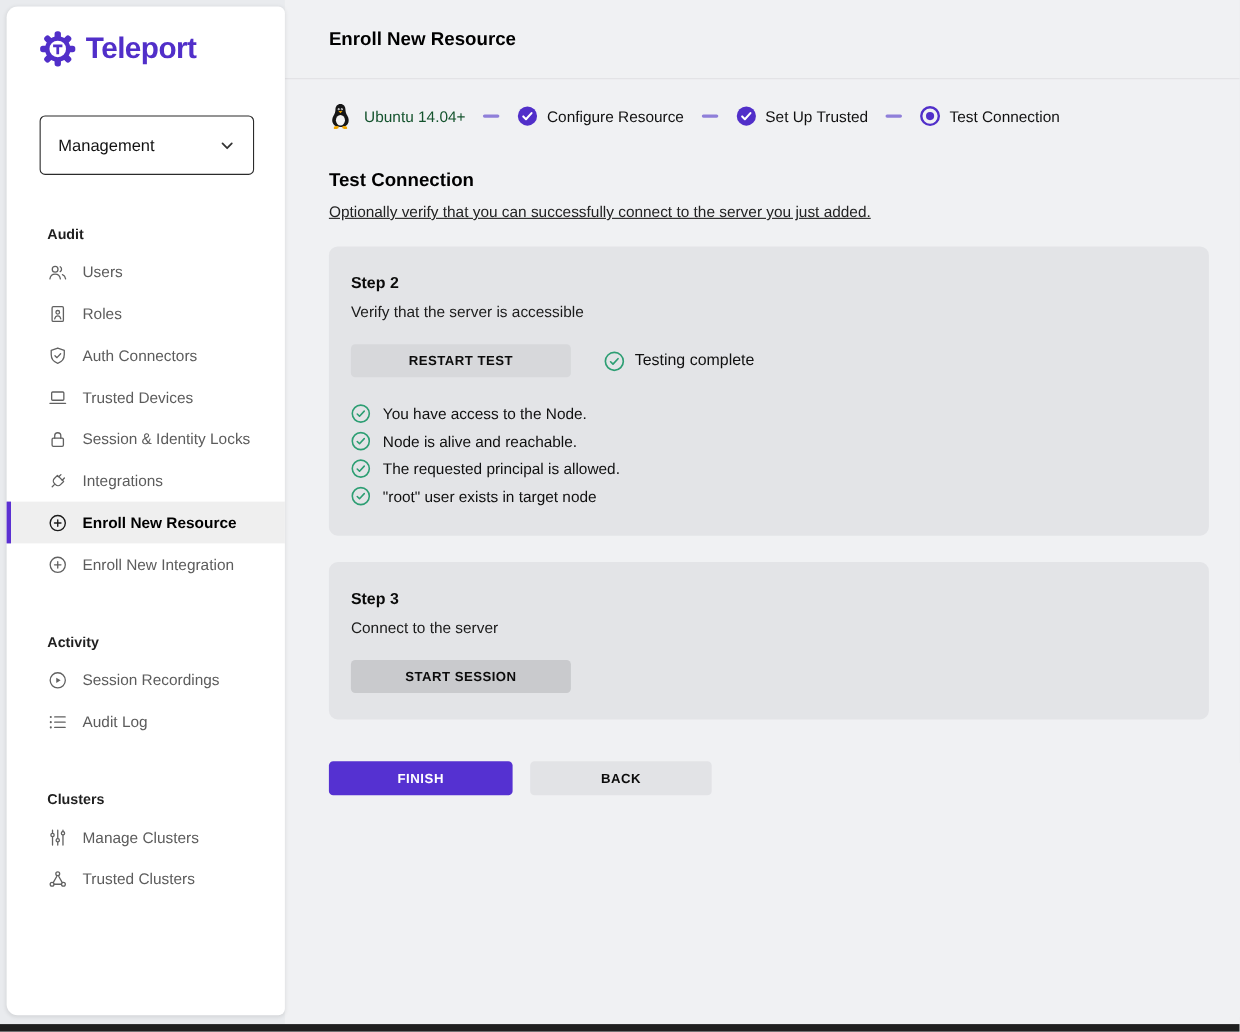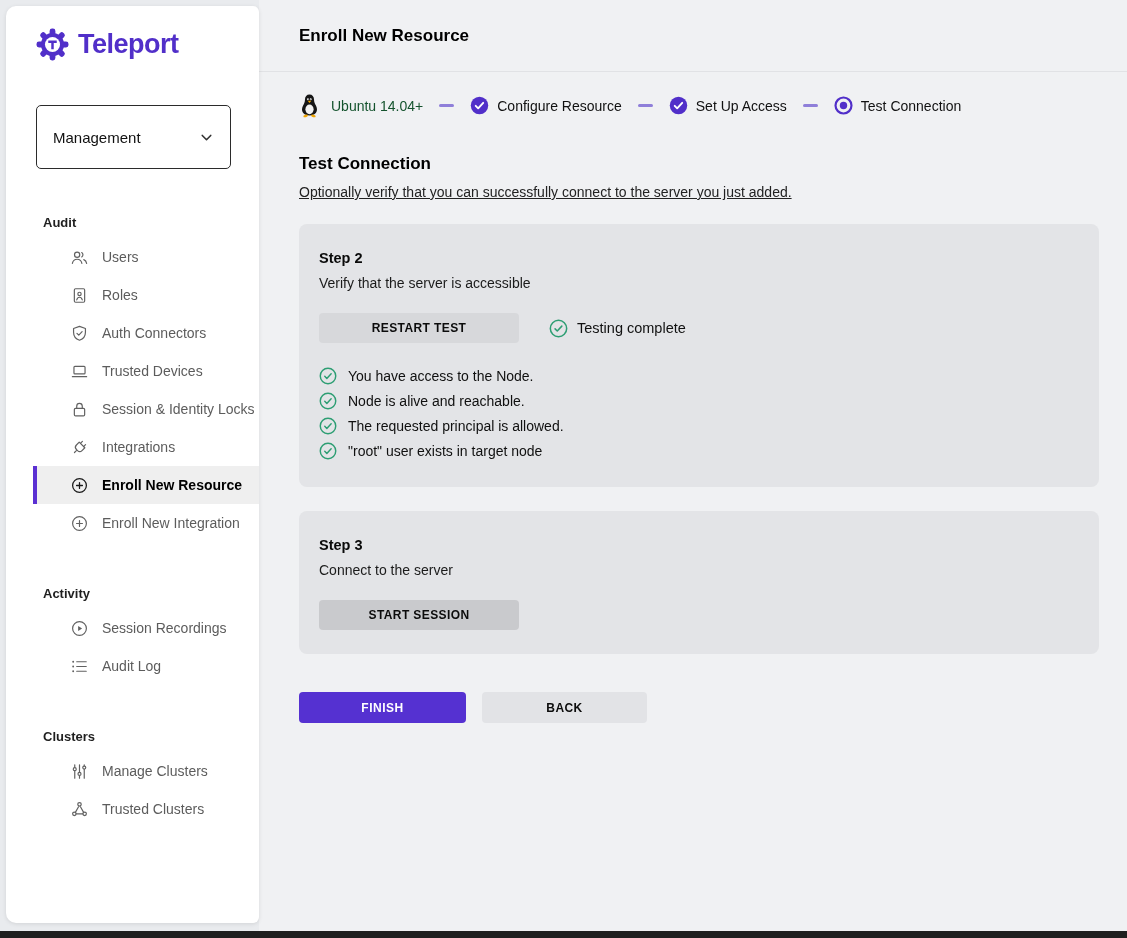--- a/index.html
+++ b/index.html
@@ -17,34 +17,33 @@
     width:253px; margin:6px 0 8px 6px;
     background:#ffffff;
     border-radius:10px 6px 6px 10px;
     box-shadow:0 1px 4px rgba(0,0,0,.10);
     flex-shrink:0;
     position:relative; z-index:2;
   }
   .logo-row { display:flex; align-items:center; gap:9px; padding:22px 4px 0 30px; }
   .logo-word { font-size:27px; font-weight:700; color:#512fc9; letter-spacing:-0.5px; }
   .workspace {
-    margin:44px 28px 0 30px; height:64px;
+    margin:44px 28px 0 30px; height:54px;
     border:1px solid #2b2b2b; border-radius:5px;
     display:flex; align-items:center; justify-content:space-between;
     padding:0 16px; cursor:pointer; background:#fff;
   }
   .workspace-label { font-size:15px; color:#111; }
   nav { margin-top:26px; }
   .section-label { padding:20px 0 8px 37px; font-size:13px; font-weight:700; color:#1f1f1f; }
   .section-label.spaced { padding-top:44px; }
   .nav-item {
     height:38px; display:flex; align-items:center; gap:13px;
     padding-left:37px; font-size:14px; color:#5c5c5c; cursor:pointer;
     position:relative;
-    margin-left:27px;
   }
   .nav-item .icn { display:flex; width:19px; justify-content:center; }
   .nav-item.active { background:#efefef; color:#000; font-weight:700; }
   .nav-item.active::before {
     content:""; position:absolute; left:0; top:0; bottom:0; width:4px; background:#5b30d2;
   }
 
   
   .main { flex:1; background:#f0f1f3; display:flex; flex-direction:column; }
   .main-header {
@@ -306,21 +305,21 @@
       </span>
 
       <span class="step-dash"></span>
       <span class="step">
         <span>
           <svg width="19" height="19" viewBox="0 0 20 20">
               <circle cx="10" cy="10" r="9.2" fill="#512fc9"></circle>
               <path d="M6 10.4l2.6 2.6 5.3-5.8" stroke="#fff" stroke-width="2" fill="none" stroke-linecap="round" stroke-linejoin="round"></path>
             </svg>
         </span>
-        <span class="step-label">Set Up Access</span>
+        <span class="step-label">Set Up Trusted</span>
       </span>
 
       <span class="step-dash"></span>
       <span class="step">
         <span>
           <svg width="19" height="19" viewBox="0 0 20 20">
               <circle cx="10" cy="10" r="8.4" fill="none" stroke="#512fc9" stroke-width="2.3"></circle>
               <circle cx="10" cy="10" r="3.9" fill="#512fc9"></circle>
             </svg>
         </span>

